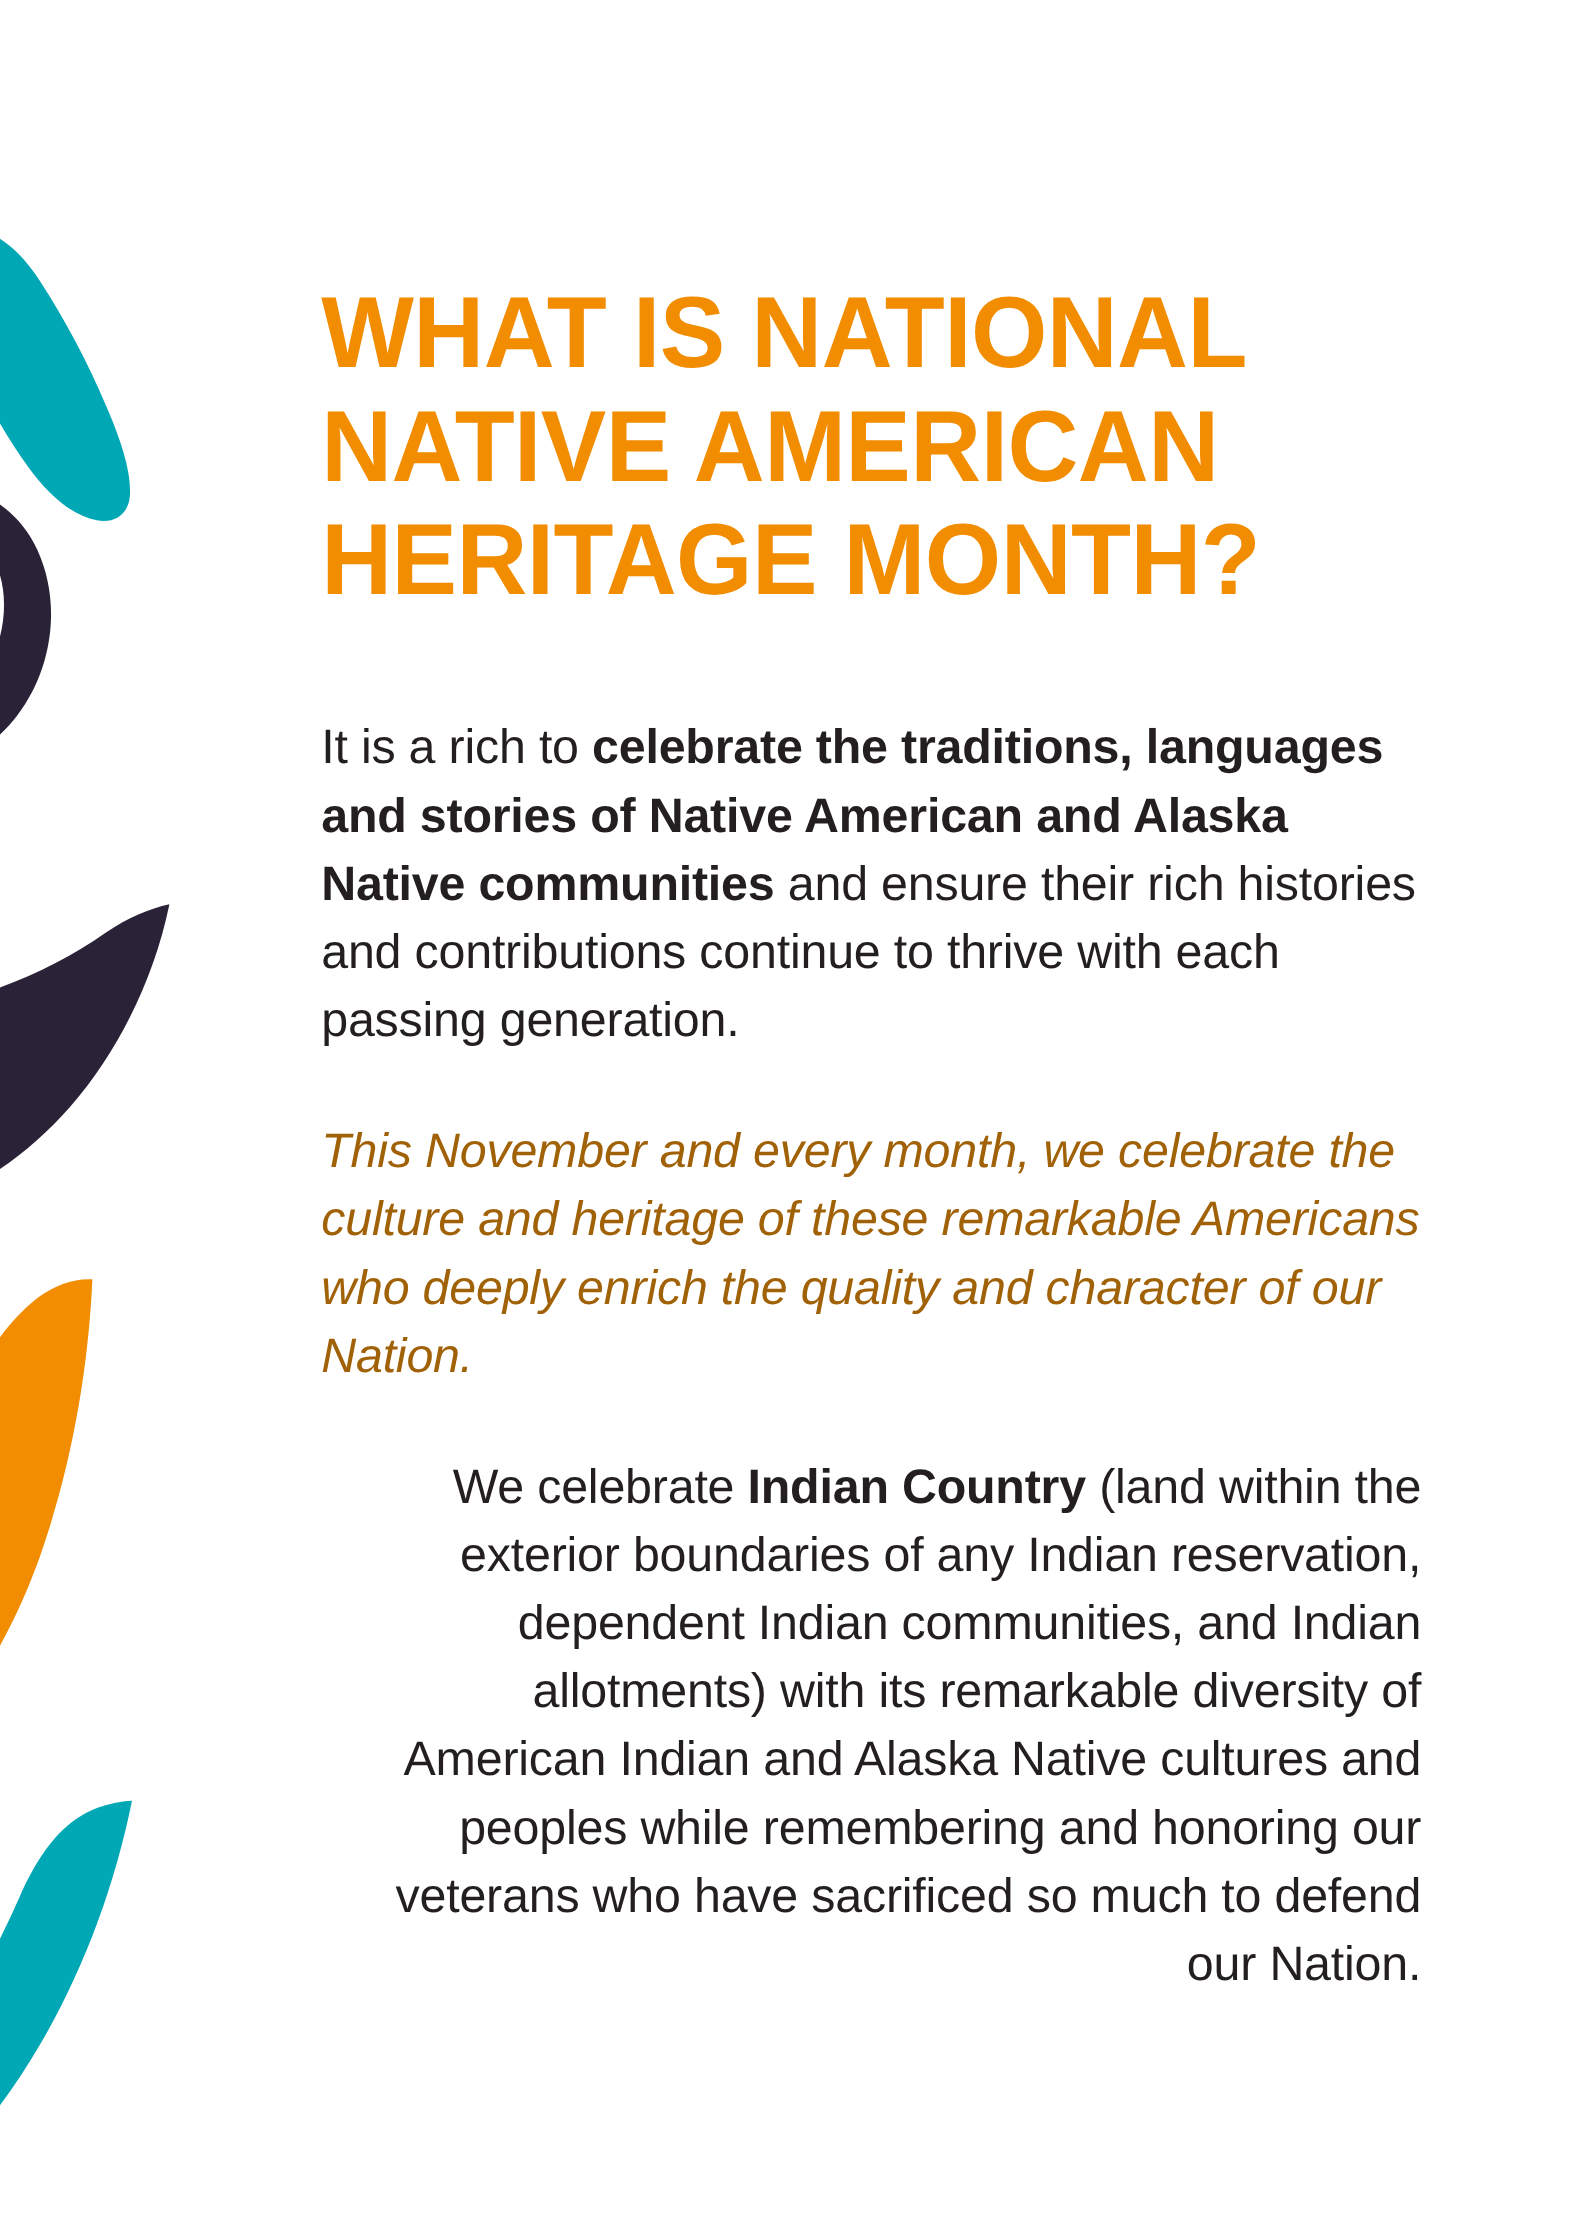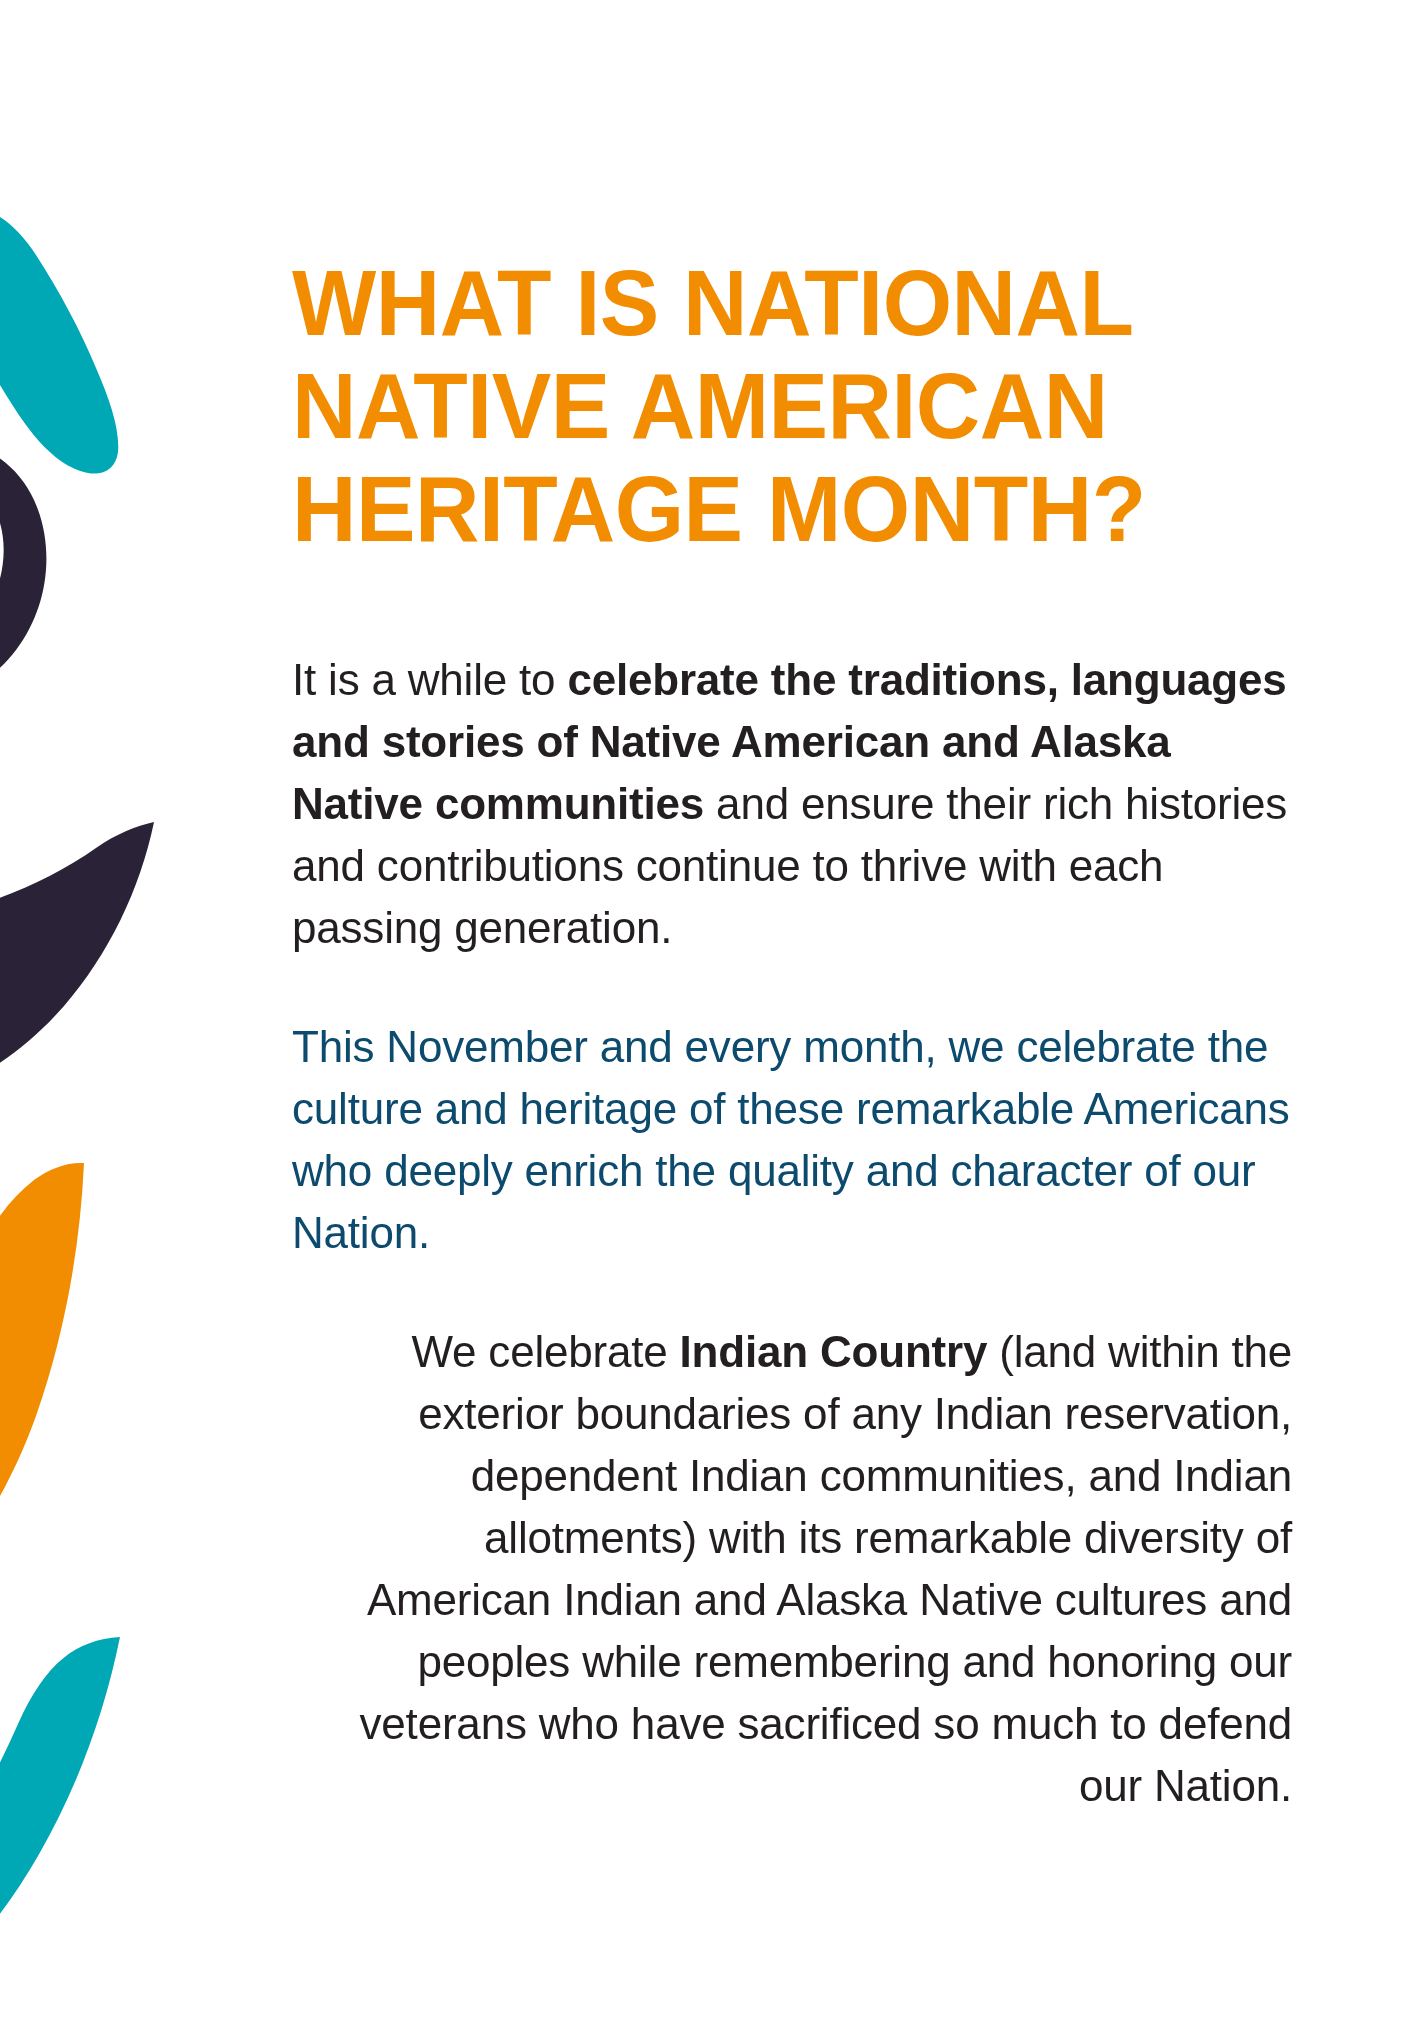--- a/index.html
+++ b/index.html
@@ -93,19 +93,19 @@
 
     <path d="M 120 1637 C 104 1716 76 1790 38 1856 C 4 1915 -38 1965 -86 2004 L -86 1900
              C -46 1848 -10 1788 18 1724 C 46 1662 76 1640 120 1637 Z" fill="#00A7B5"></path>
   </svg>
 </div>
 
 <main id="content">
 
   <h1 id="page-title" style="color: rgb(242, 140, 0);">WHAT IS NATIONAL NATIVE AMERICAN HERITAGE MONTH?</h1>
 
-  <p class="body-paragraph" id="paragraph-1" style="color: rgb(35, 31, 32);"><span>It is a while to </span><strong>celebrate the traditions, languages and stories of Native American and Alaska Native communities</strong><span> and ensure their rich histories and contributions continue to thrive with each passing generation.</span></p>
+  <p class="body-paragraph" id="paragraph-1" style="color: rgb(35, 31, 32);"><span>It is a rich to </span><strong>celebrate the traditions, languages and stories of Native American and Alaska Native communities</strong><span> and ensure their rich histories and contributions continue to thrive with each passing generation.</span></p>
 
-  <p class="body-paragraph" id="paragraph-2" style="color: #0c4a6e;"><span>This November and every month, we celebrate the culture and heritage of these remarkable Americans who deeply enrich the quality and character of our Nation.</span></p>
+  <p class="body-paragraph" id="paragraph-2" style="color: #a16207; font-style: italic;"><span>This November and every month, we celebrate the culture and heritage of these remarkable Americans who deeply enrich the quality and character of our Nation.</span></p>
 
   <p class="body-paragraph" id="paragraph-3" style="color: rgb(35, 31, 32);"><span>We celebrate </span><strong>Indian Country</strong><span> (land within the exterior boundaries of any Indian reservation, dependent Indian communities, and Indian allotments) with its remarkable diversity of American Indian and Alaska Native cultures and peoples while remembering and honoring our veterans who have sacrificed so much to defend our Nation.</span></p>
 
 </main>
 
 </body></html>

